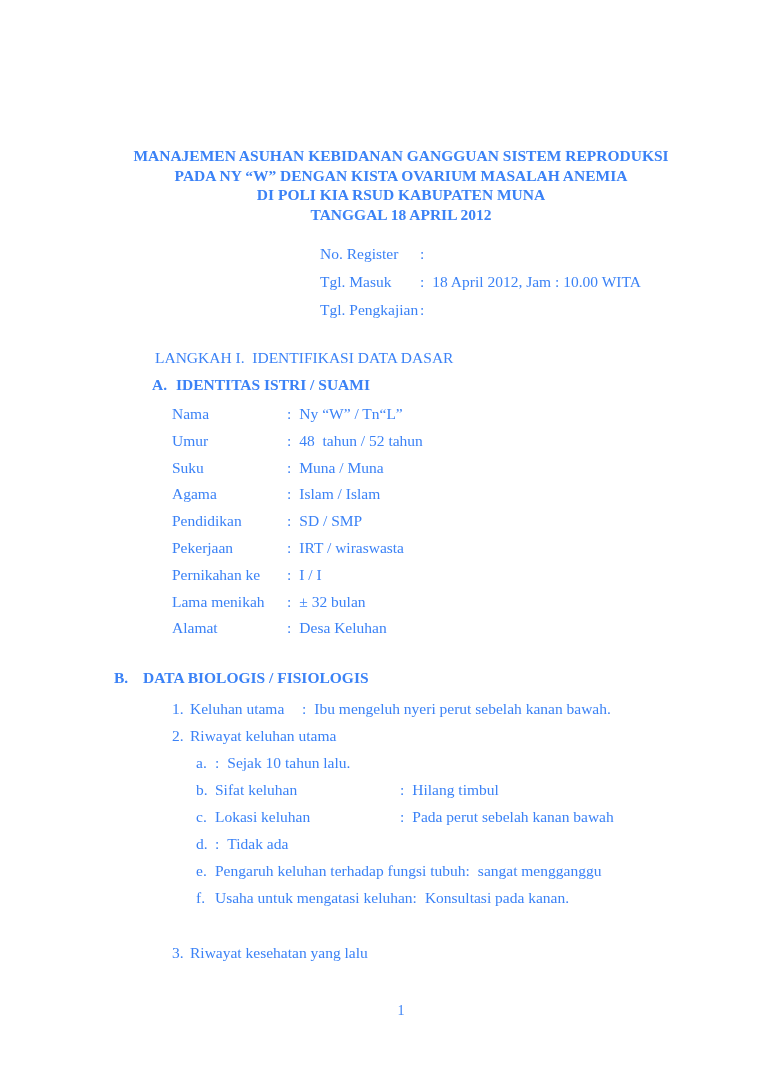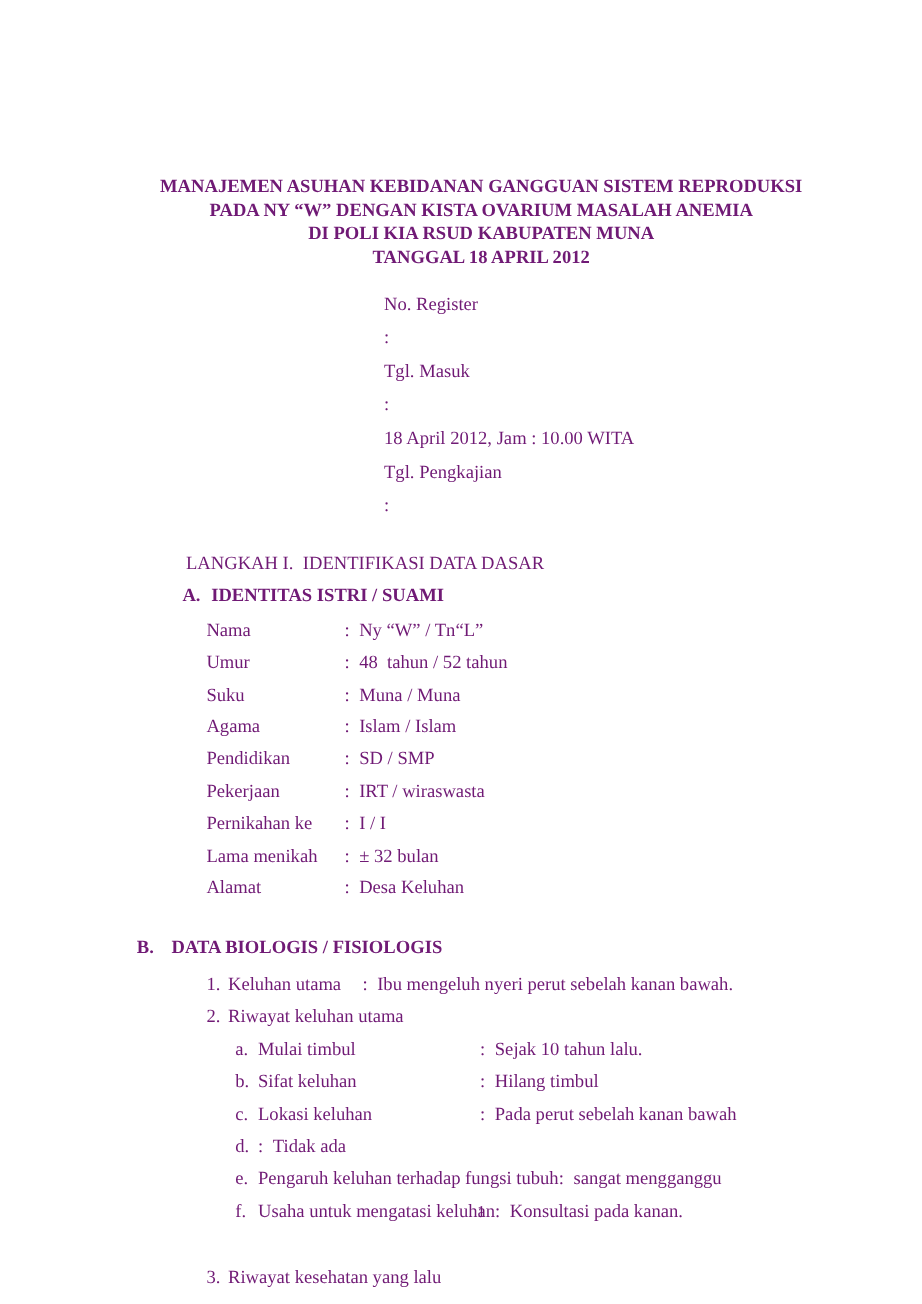--- a/index.html
+++ b/index.html
@@ -1,29 +1,29 @@
 <!DOCTYPE html>
 <html><head>
 <meta charset="utf-8">
 <style>
   * { margin:0; padding:0; box-sizing:border-box; }
   html,body { background:#ffffff; }
   body { width:768px; height:1087px; position:relative; }
   .page {
     position:relative; width:768px; height:1087px; background:#ffffff;
     font-family:"Liberation Serif","DejaVu Serif",serif;
-    font-size:15.5px; color:#701a75; overflow:hidden;
+    font-size:15.5px; color:#3b82f6; overflow:hidden;
   }
   [data-bind] { white-space:pre-wrap; }
   .content { padding:146px 80px 0 114px; }
 
   .title { text-align:center; font-weight:bold; line-height:19.5px; }
 
   .register { margin:16px 0 0 206px; }
-  .reg-row { display:flex; line-height:28px;flex-direction:column; }
+  .reg-row { display:flex; line-height:28px; }
   .reg-label { min-width:100px; flex:none; }
 
   .colon { flex:none; margin-right:8px; }
 
   .langkah { margin:24px 0 0 41px; font-weight:normal; line-height:20px; }
 
   .sec-heading { display:flex; font-weight:bold; line-height:20px; }
   .sec-heading-a { margin:7px 0 0 38px; }
   .sec-heading-b { margin:26px 0 0 0; }
   .sec-letter-a { width:24px; flex:none; }
@@ -149,21 +149,20 @@
       </div>
 
       <div class="item-row">
         <span class="item-num" data-bind="document.section_b.items.1.number">2.</span>
         <span data-bind="document.section_b.items.1.label">Riwayat keluhan utama</span>
       </div>
 
       <div class="subitems">
         <div class="sub-row">
           <span class="sub-letter" data-bind="document.section_b.items.1.subitems.0.letter">a.</span>
-          <span class="sub-label" data-bind="document.section_b.items.1.subitems.0.label">Mulai timbul</span>
           <span class="colon" data-bind="punct.colon">:</span>
           <span data-bind="document.section_b.items.1.subitems.0.value">Sejak 10 tahun lalu.</span>
         </div>
         <div class="sub-row">
           <span class="sub-letter" data-bind="document.section_b.items.1.subitems.1.letter">b.</span>
           <span class="sub-label" data-bind="document.section_b.items.1.subitems.1.label">Sifat keluhan</span>
           <span class="colon" data-bind="punct.colon">:</span>
           <span data-bind="document.section_b.items.1.subitems.1.value">Hilang timbul</span>
         </div>
         <div class="sub-row">

